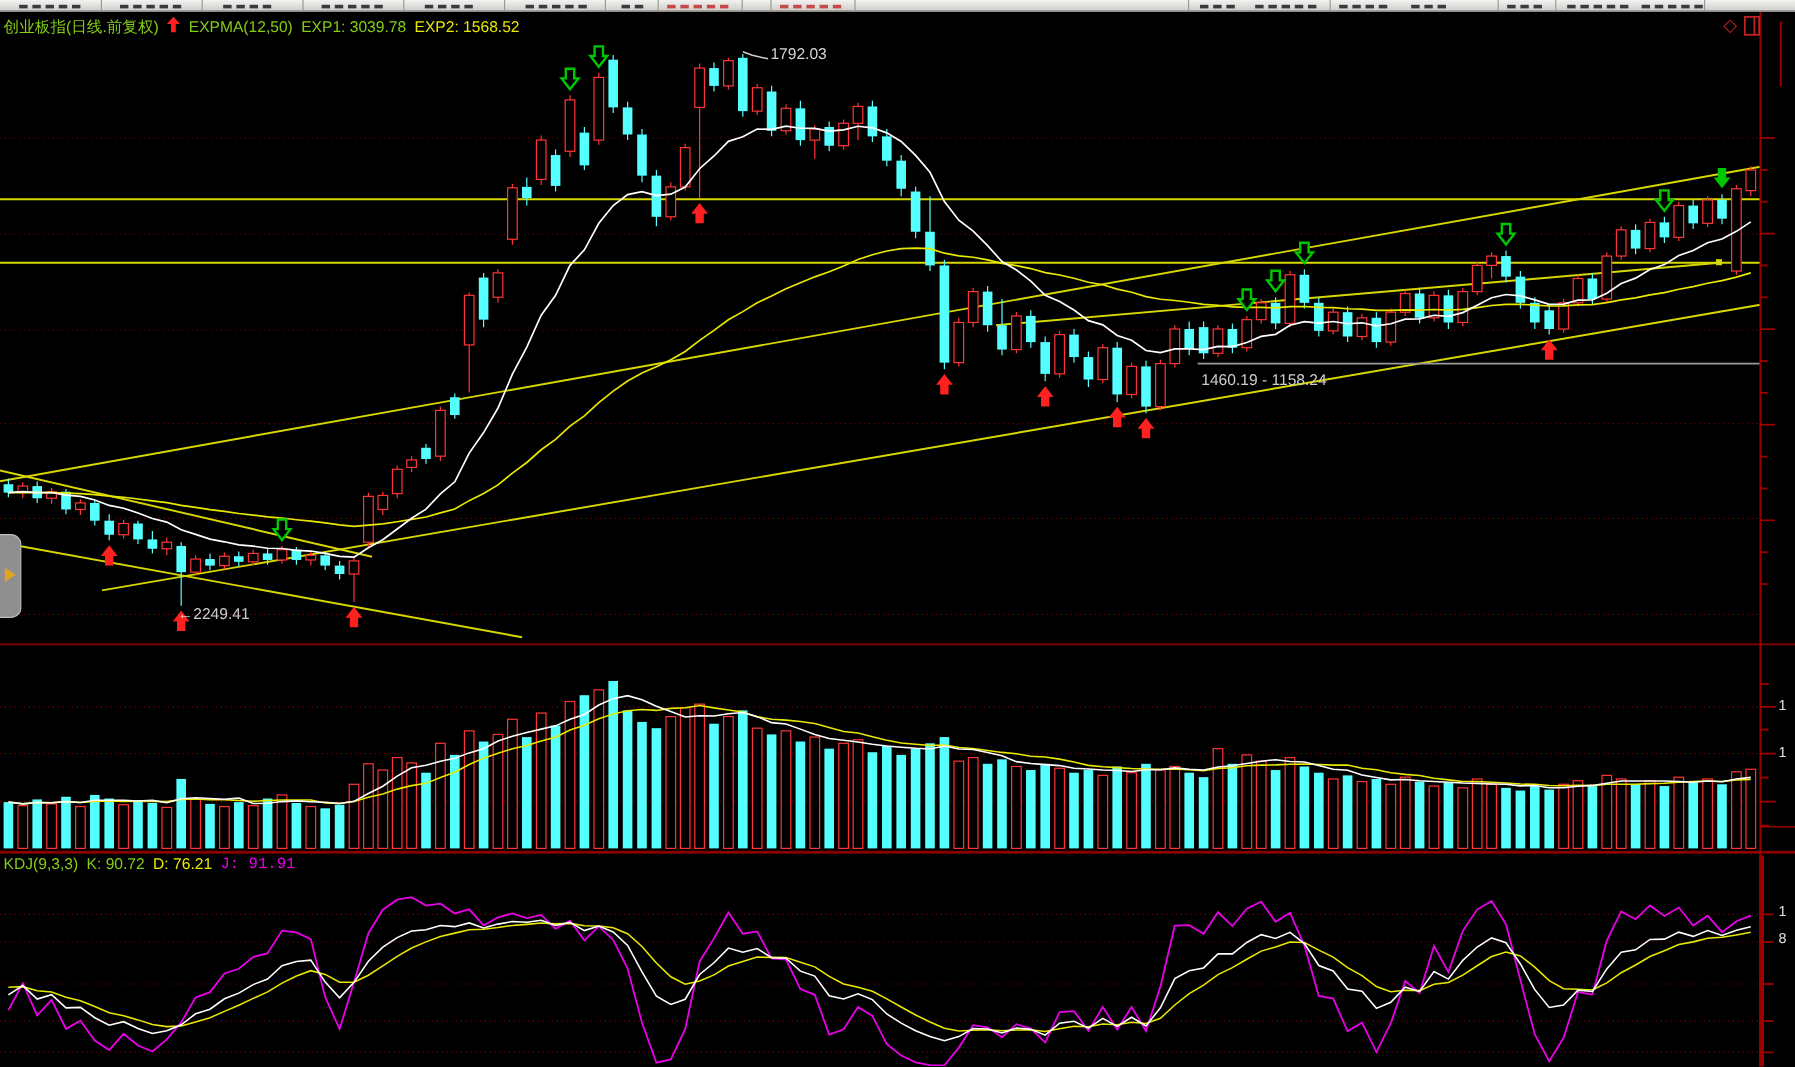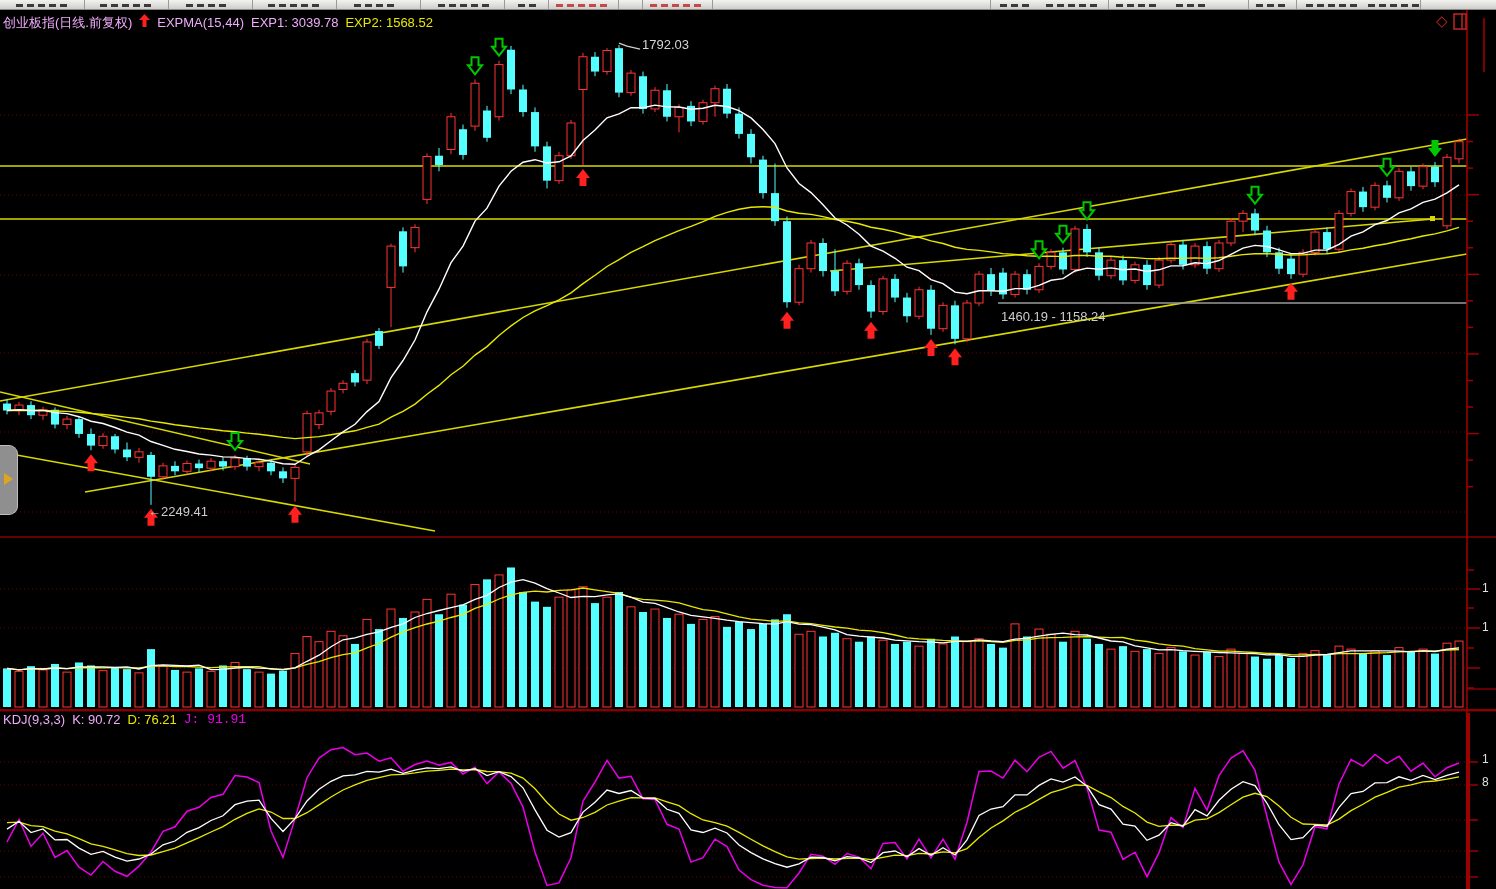--- a/index.html
+++ b/index.html
@@ -8,21 +8,21 @@
   .abs{position:absolute;}
   
   #toolbar{left:0;top:0;width:1496px;height:9px;
     background:linear-gradient(#f2f2f2,#cfcec9);border-bottom:1px solid #8a8a8a;}
   .tb-sep{position:absolute;top:0;width:1px;height:9px;background:#9a9a96;}
   .tb-frag{position:absolute;top:4px;height:3px;background:#3a3a3a;}
   .tb-frag.red{background:#c64949;}
   
   .lbl{position:absolute;font-size:13px;line-height:15px;color:#d8d8d8;white-space:pre;}
   .hdr-row{display:flex;gap:7px;align-items:center;}
-  .white{color:#f0abfc;} .yellow{color:#e8e800;} .magenta{color:#e800e8;font-family:Liberation Mono, monospace;}
+  .white{color:#84cc16;} .yellow{color:#e8e800;} .magenta{color:#e800e8;font-family:Liberation Mono, monospace;}
   #page-title-row{left:3px;top:14px;}
   #vol-header{left:3px;top:539px;}
   #kdj-header{left:3px;top:712px;}
   #high-label{left:642px;top:37px;color:#d4d4d4;}
   #gap-label{left:1001px;top:309px;color:#cdcdcd;}
   #low-label{left:148px;top:504px;color:#cdcdcd;}
   .axis-lbl{position:absolute;font-size:12px;color:#e0e0e0;}
   #vol-unit{color:#b01010;font-size:12px;}
   #win-diamond{left:1436px;top:12px;color:#c22424;font-size:15px;}
   
@@ -606,21 +606,21 @@
         <line x1="1468" y1="851" x2="1478" y2="851" stroke="#9e0000" stroke-width="1.5"></line>
         <line x1="1468" y1="877" x2="1478" y2="877" stroke="#9e0000" stroke-width="1.5"></line>
       </g>
     </svg>
 
   <div id="page-title-row" class="lbl hdr-row">
     <span class="white">创业板指(日线.前复权)</span>
     <span><svg width="11" height="13" style="position:static">
           <polygon points="5.5,0 11,6 7.5,6 7.5,13 3.5,13 3.5,6 0,6" fill="#ff2020"></polygon>
         </svg></span>
-    <span class="white">EXPMA(15,44)</span>
+    <span class="white">EXPMA(12,50)</span>
     <span class="white">EXP1: 3039.78</span>
     <span class="yellow">EXP2: 1568.52</span>
   </div>
 
   <div id="high-label" class="lbl">1792.03</div>
   <div id="gap-label" class="lbl">1460.19 - 1158.24</div>
   <div id="low-label" class="lbl">←2249.41</div>
 
 
   <div id="kdj-header" class="lbl hdr-row">

